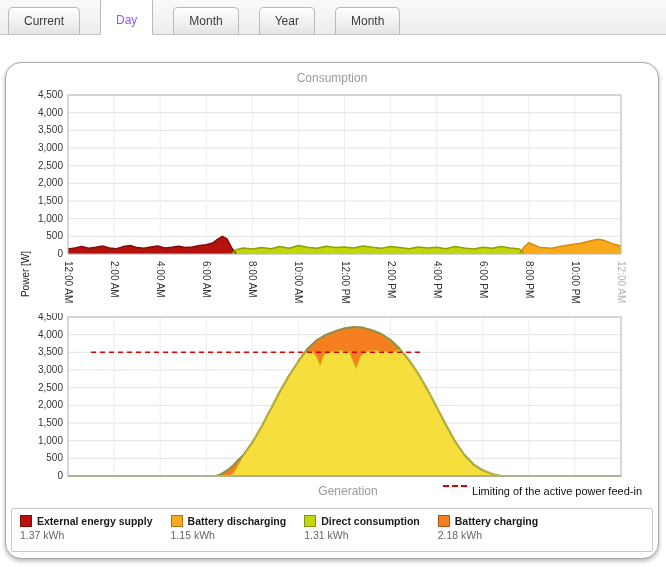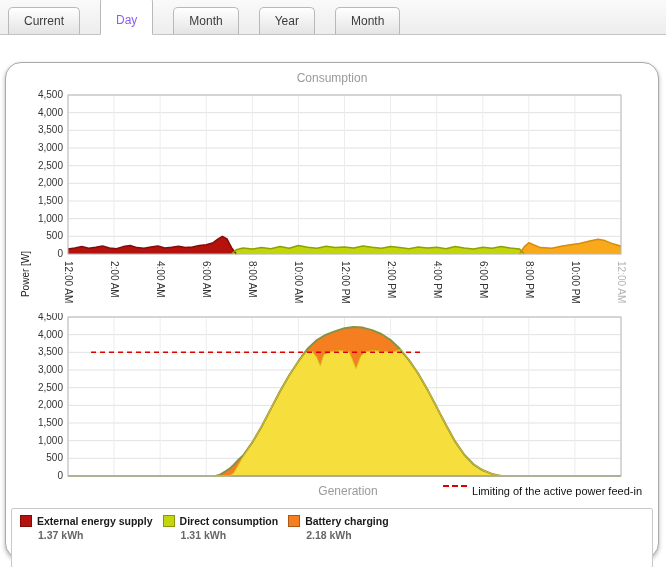--- a/index.html
+++ b/index.html
@@ -46,28 +46,28 @@
   svg text{font-family:"Liberation Sans", sans-serif;font-size:10px;fill:#333;}
   svg text.muted{fill:#b3b3b3;}
   
   .limit-note{
     position:absolute;top:422px;right:16px;
     display:flex;align-items:flex-start;gap:5px;font-size:11px;color:#111;
   }
   .dash-sample{width:24px;height:0;border-top:2px dashed #dd0000;}
   
   .legend{
-    position:absolute;left:5px;right:5px;top:445px;height:60px;box-sizing:border-box;
+    position:absolute;left:5px;right:5px;top:445px;height:44px;box-sizing:border-box;
     border:1px solid #c9c9c9;border-radius:2px;background:#fff;
-    display:flex;align-items:flex-start;padding:6px 8px;gap:10px;white-space:nowrap;
+    display:flex;align-items:flex-start;padding:6px 8px;gap:18px;white-space:nowrap;
   }
   .legend-item{display:flex;flex-direction:column;gap:2px;font-size:10.5px;}
   .legend-top{display:flex;align-items:center;gap:5px;font-weight:bold;color:#1a1a1a;}
   .legend-swatch{width:12px;height:12px;border:1px solid rgba(0,0,0,.3);box-sizing:border-box;flex:0 0 auto;}
-  .legend-value{margin-left:18px;font-weight:bold;color:#666;}
+  .legend-value{margin-left:0;font-weight:normal;color:#666;}
 </style>
 </head>
 <body>
 
 <div class="tabstrip">
   <div class="tab">Current</div>
   <div class="tab active">Day</div>
   <div class="tab">Month</div>
   <div class="tab">Year</div>
   <div class="tab">Month</div>
@@ -187,20 +187,27 @@
   <div class="legend">
     <div class="legend-item">
       <div class="legend-top">
         <span class="legend-swatch" style="background: rgb(181, 18, 14);"></span>
         <span>External energy supply</span>
       </div>
       <div class="legend-value">1.37 kWh</div>
     </div>
     <div class="legend-item">
       <div class="legend-top">
+        <span class="legend-swatch" style="background: rgb(249, 169, 28);"></span>
+        <span>Battery discharging</span>
+      </div>
+      <div class="legend-value">1.15 kWh</div>
+    </div>
+    <div class="legend-item">
+      <div class="legend-top">
         <span class="legend-swatch" style="background: rgb(195, 214, 11);"></span>
         <span>Direct consumption</span>
       </div>
       <div class="legend-value">1.31 kWh</div>
     </div>
     <div class="legend-item">
       <div class="legend-top">
         <span class="legend-swatch" style="background: rgb(245, 126, 32);"></span>
         <span>Battery charging</span>
       </div>

